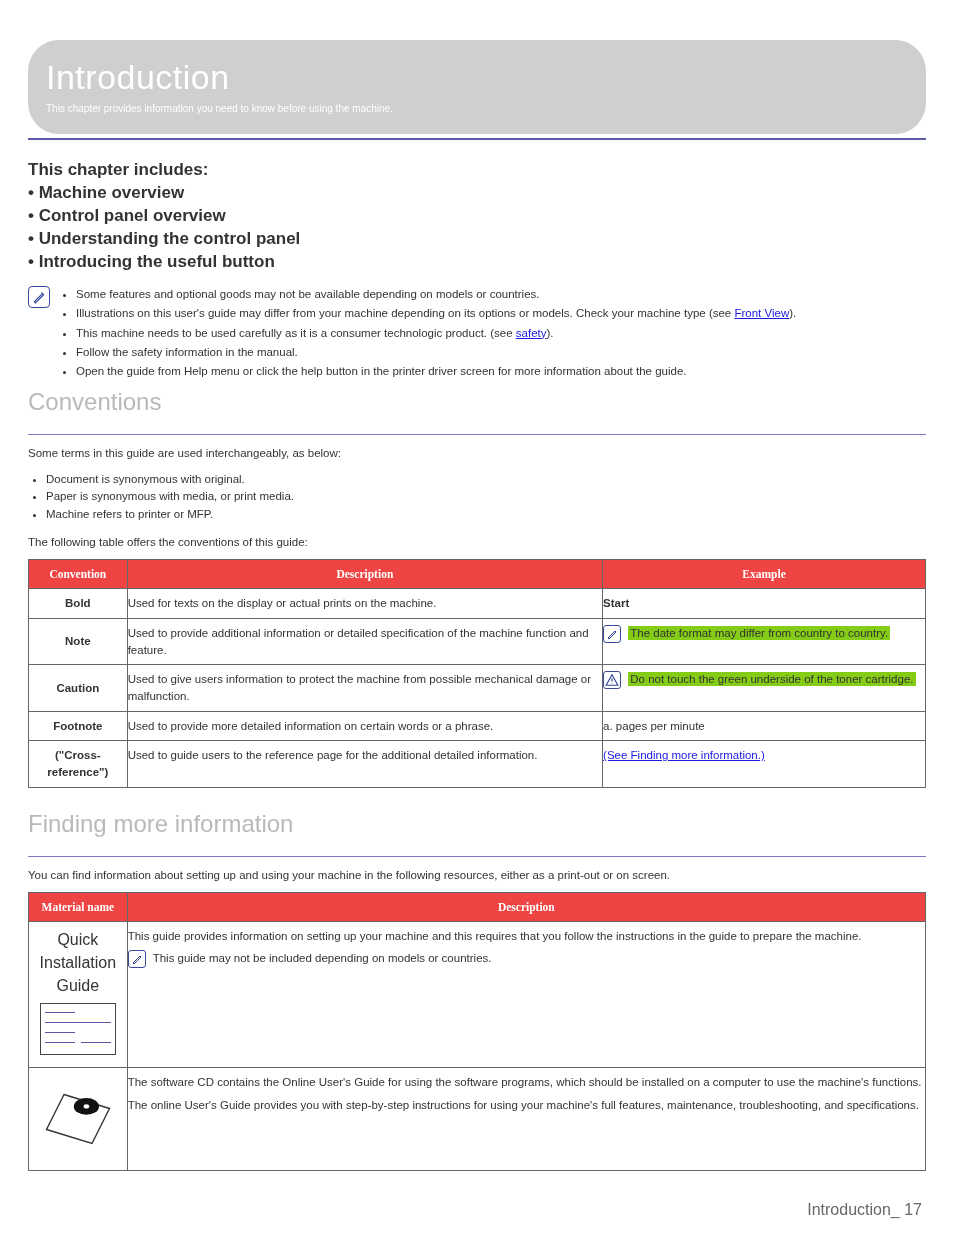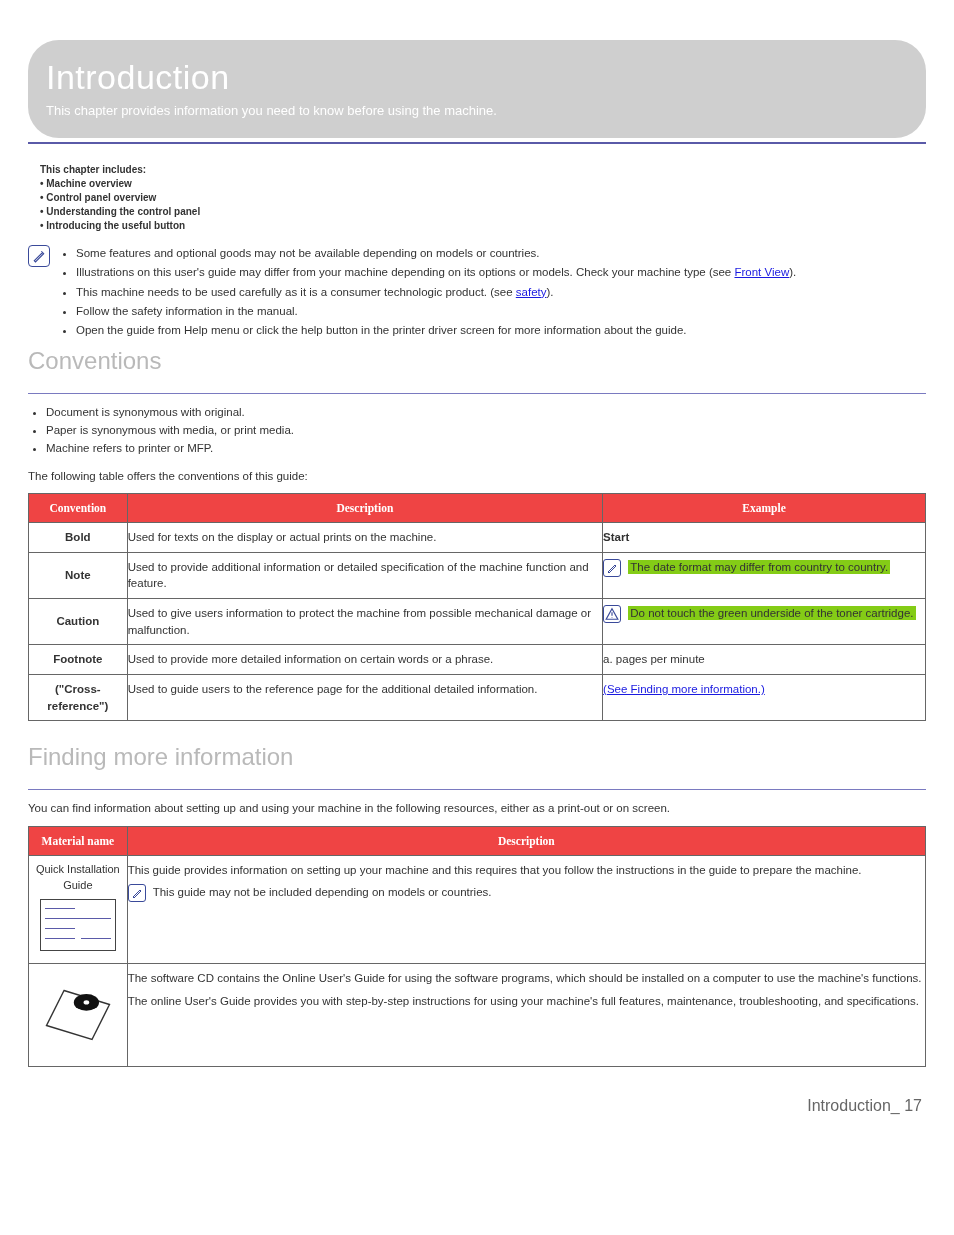--- a/index.html
+++ b/index.html
@@ -14,24 +14,24 @@
   }
   .page { padding: 40px 28px 0 28px; }
   .banner {
     background: #cfcfcf;
     color: #fff;
     padding: 18px 18px 20px 18px;
     margin-bottom: 4px;
     border-radius: 31px;
   }
   .banner h1 { font-size: 34px; font-weight: 400; letter-spacing: 0.5px; margin-bottom: 6px; }
-  .banner .subtitle { font-size: 13px; }
+  .banner .subtitle { font-size: 10px; }
   .hr-thick { border: none; border-top: 2px solid #5a5aa8; margin: 0 0 20px 0; }
   .hr-thin { border: none; border-top: 1px solid #7a7ac0; margin: 18px 0 10px 0; }
-  .intro-links { margin: 0 0 14px 12px; font-weight: bold; font-size: 10px; }
+  .intro-links { margin: 0 0 14px 0; font-weight: bold; font-size: 17px; }
   .intro-links div { margin-bottom: 3px; }
   .note-block { display: flex; gap: 8px; margin-bottom: 4px; }
   .note-icon-wrap { flex: 0 0 22px; }
   .note-icon {
     width: 22px; height: 22px; border: 1px solid #3a4a9a; border-radius: 4px;
     display: flex; align-items: center; justify-content: center;
     color: #3a4a9a; font-size: 14px;
   }
   .note-list { list-style: disc; margin-left: 18px; font-size: 11.5px; line-height: 1.5; }
   .note-list li { margin-bottom: 2px; }
@@ -107,20 +107,21 @@
       <li>
         <span>This machine needs to be used carefully as it is a consumer technologic product. (see </span><a href="#" class="link">safety</a><span>).</span>
       </li>
       <li>Follow the safety information in the manual.</li>
       <li>Open the guide from Help menu or click the help button in the printer driver screen for more information about the guide.</li>
     </ul>
   </div>
 
   <h2 class="section">Conventions</h2>
   <hr class="hr-thin">
+  <div class="sec-body">Some terms in this guide are used interchangeably, as below:</div>
   <ul class="sec-list">
     <li>Document is synonymous with original.</li>
     <li>Paper is synonymous with media, or print media.</li>
     <li>Machine refers to printer or MFP.</li>
   </ul>
   <div class="sec-body">The following table offers the conventions of this guide:</div>
 
   <table class="tbl">
     <thead>
       <tr>
@@ -179,21 +180,21 @@
   <table class="tbl find-table">
     <thead>
       <tr>
         <th style="width:11%">Material name</th>
         <th style="width:89%">Description</th>
       </tr>
     </thead>
     <tbody>
       <tr>
         <td style="text-align:center;vertical-align:middle">
-          <div style="font-size:11px;margin-bottom:4px">Quick Installation Guide</div>
+          <div style="font-size:16px;margin-bottom:4px">Quick Installation Guide</div>
           <div class="find-img">
             <div class="bar b1"></div>
               <div class="bar b2"></div>
               <div class="bar b3"></div>
             <div class="bar b4"></div>
               <div class="bar b5"></div>
               <div class="bar b6"></div>
           </div>
         </td>
         <td>

